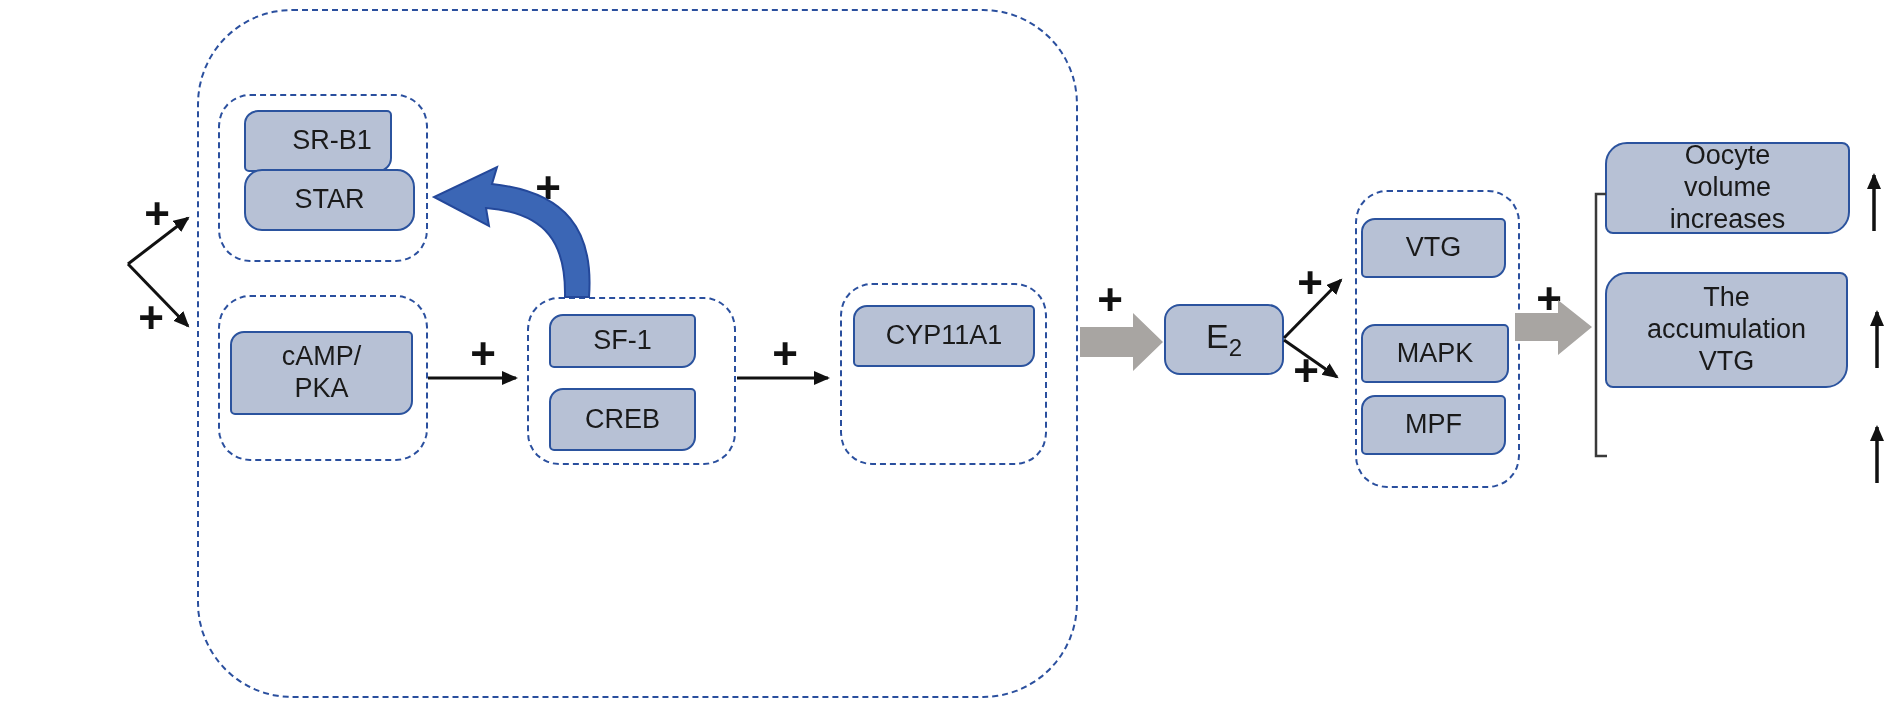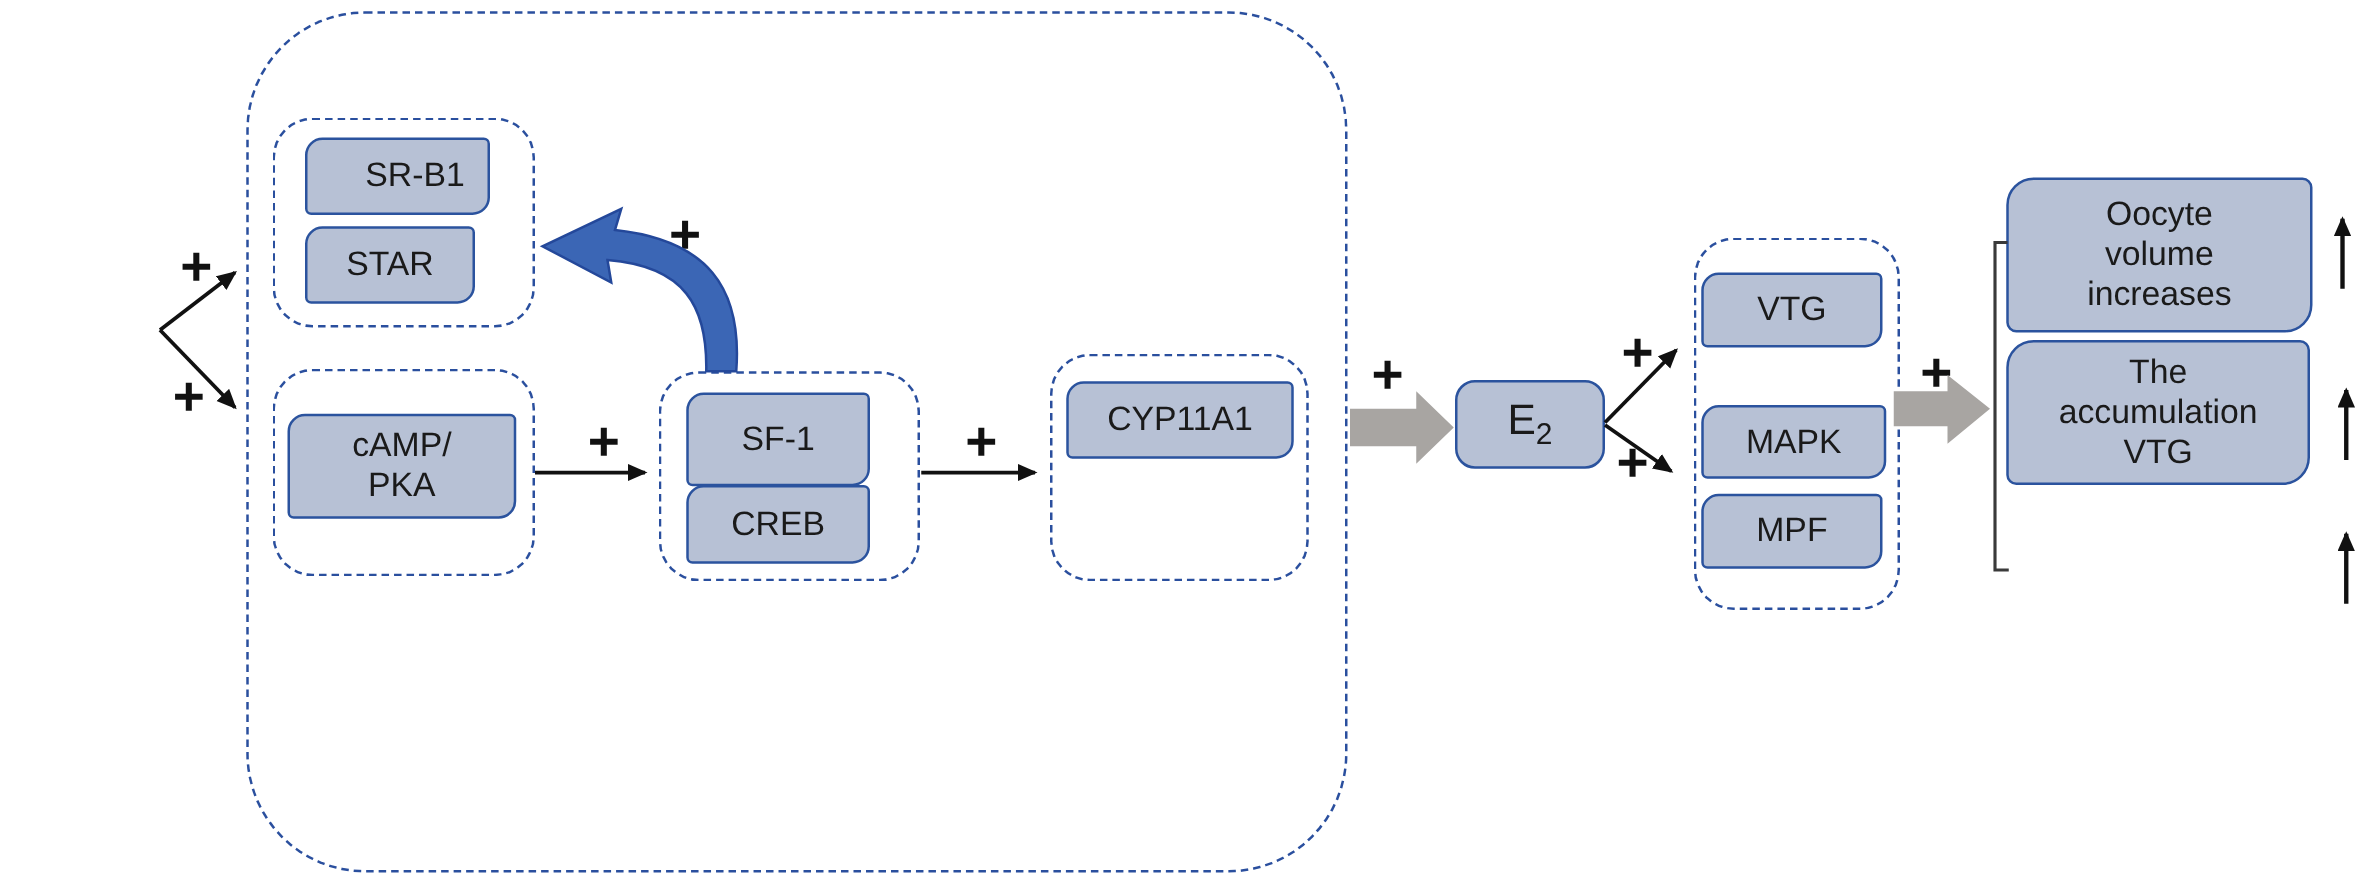--- a/index.html
+++ b/index.html
@@ -53,34 +53,34 @@
 
 <div id="canvas">
 
   <div class="abs container-big" style="left:197px;top:9px;width:881px;height:689px;"></div>
 
 
   <div class="abs group" style="left:218px;top:94px;width:210px;height:168px;"></div>
   <div class="abs node" style="left:244px;top:110px;width:148px;height:62px;padding-left:28px;">
     <span>SR-B1</span>
   </div>
-  <div class="abs node" style="left:244px;top:181px;width:136px;height:62px;">
+  <div class="abs node" style="left:244px;top:169px;width:171px;height:62px;border-radius:18px;">
     <span>STAR</span>
   </div>
 
   <div class="abs group" style="left:218px;top:295px;width:210px;height:166px;"></div>
   <div class="abs node" style="left:230px;top:331px;width:183px;height:84px;">
     <span>
       <span style="display:block;">cAMP/</span>
       <span style="display:block;">PKA</span>
     </span>
   </div>
 
   <div class="abs group" style="left:527px;top:297px;width:209px;height:168px;"></div>
-  <div class="abs node" style="left:549px;top:314px;width:147px;height:75px;text-align:center;">
+  <div class="abs node" style="left:549px;top:314px;width:147px;height:54px;text-align:center;">
     <span>SF-1</span>
   </div>
   <div class="abs node" style="left:549px;top:388px;width:147px;height:63px;">
     <span>CREB</span>
   </div>
 
   <div class="abs group" style="left:840px;top:283px;width:207px;height:182px;"></div>
   <div class="abs node" style="left:853px;top:305px;width:182px;height:62px;">
     <span>CYP11A1</span>
   </div>
@@ -93,21 +93,21 @@
   <div class="abs node" style="left:1361px;top:218px;width:145px;height:60px;">
     <span>VTG</span>
   </div>
   <div class="abs node" style="left:1361px;top:324px;width:148px;height:59px;">
     <span>MAPK</span>
   </div>
   <div class="abs node" style="left:1361px;top:395px;width:145px;height:60px;">
     <span>MPF</span>
   </div>
 
-  <div class="abs node big" style="left:1605px;top:142px;width:245px;height:124px;">
+  <div class="abs node big" style="left:1605px;top:142px;width:245px;height:92px;">
     <span>
       <span style="display:block;">Oocyte</span>
       <span style="display:block;">volume</span>
       <span style="display:block;">increases</span>
     </span>
   </div>
   <div class="abs node big" style="left:1605px;top:272px;width:243px;height:116px;">
     <span>
       <span style="display:block;">The</span>
       <span style="display:block;">accumulation</span>

